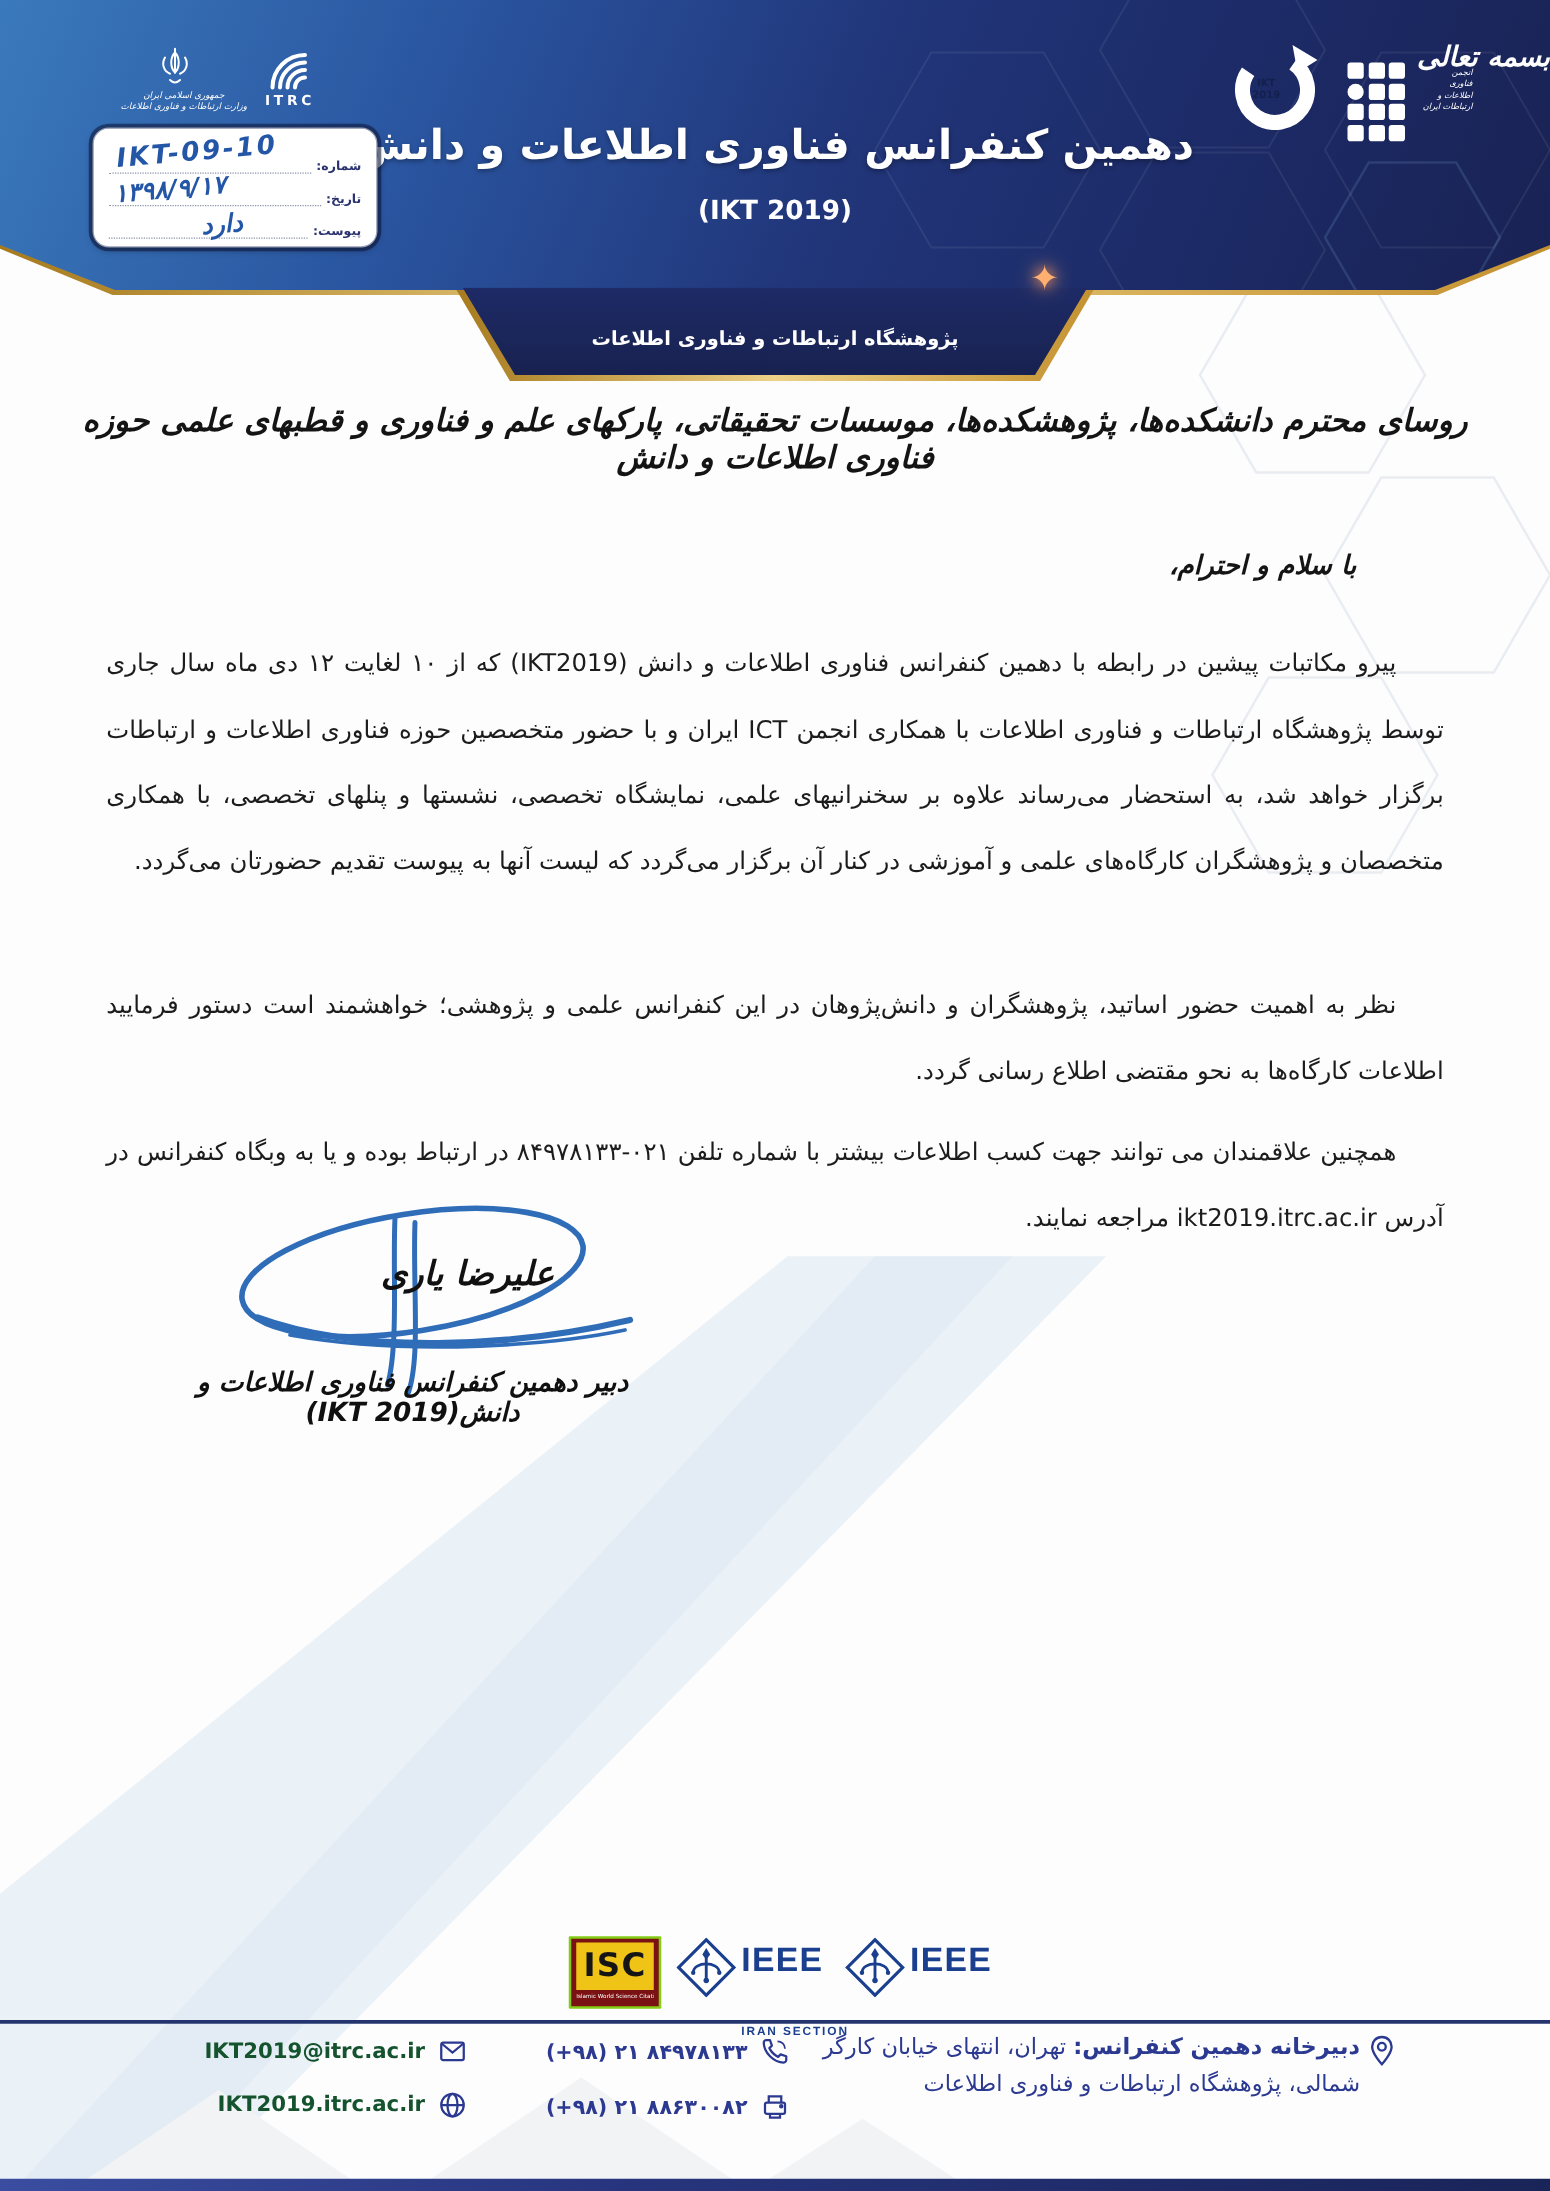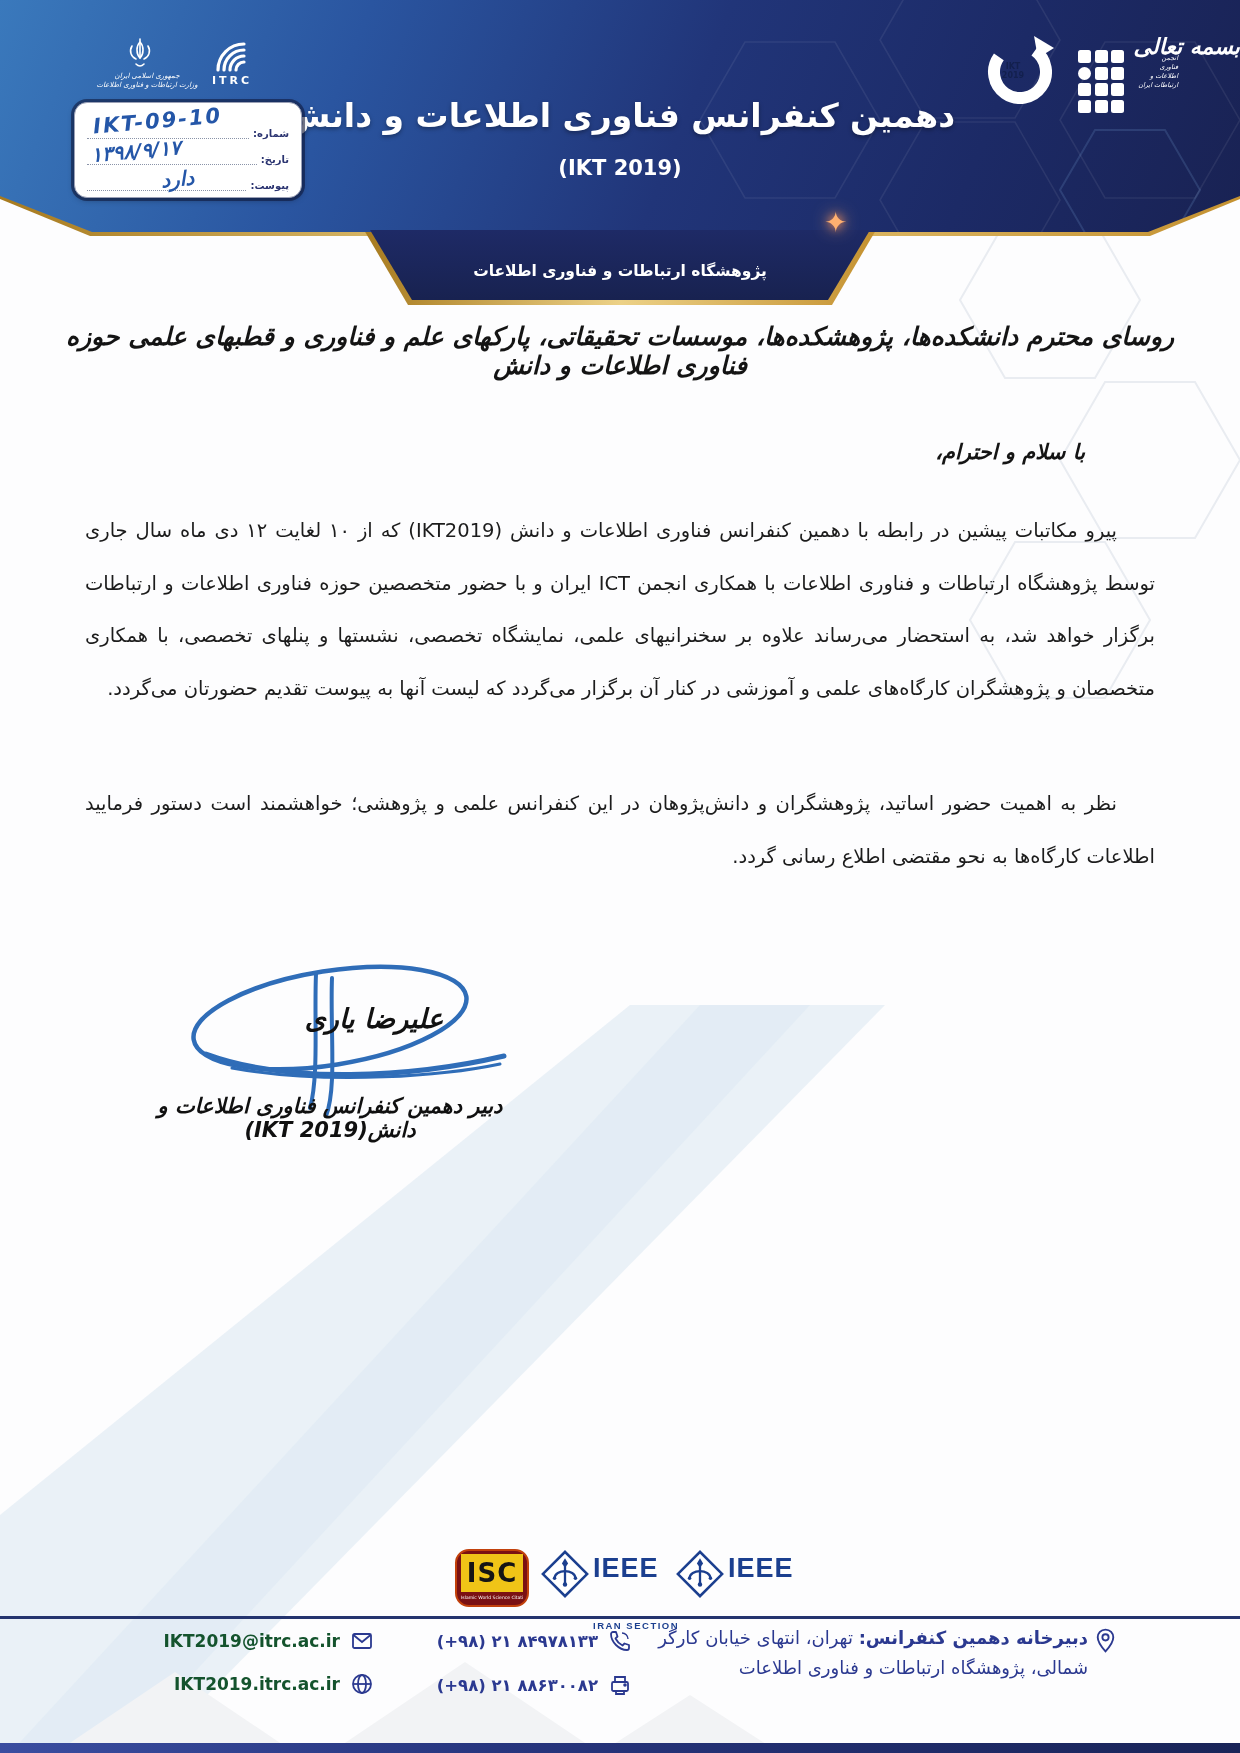--- a/index.html
+++ b/index.html
@@ -84,21 +84,21 @@
   .para2 { top:778px; }
   .para3 { top:896px; }
 
   
   .sig-svg { position:absolute; left:148px; top:956px; z-index:4; }
   .sig-title { position:absolute; left:110px; top:1094px; width:440px; z-index:4; text-align:center;
     direction:rtl; color:#101010; font-size:21px; font-weight:bold; font-style:italic; }
 
   
   .isc-logo { position:absolute; left:455px; top:1549px; width:74px; height:58px; z-index:3;
-    background:#7a1113; border:2px solid #c2410c; border-radius:14px; padding:3px 4px 0 4px; }
+    background:#7a1113; border:2px solid #84cc16; border-radius:1px; padding:3px 4px 0 4px; }
   .isc-inner { background:#f0c417; height:38px; display:flex; align-items:center; justify-content:center;
     color:#151515; font-size:26px; font-weight:bold; letter-spacing:1px; }
   .isc-caption { color:#fff; font-size:4.5px; text-align:center; line-height:11px; overflow:hidden;
     white-space:nowrap; }
   .ieee-block { position:absolute; top:1550px; z-index:3; display:flex; align-items:flex-start; gap:4px; }
   .ieee-iran { left:541px; }
   .ieee-plain { left:676px; }
   .ieee-texts { display:flex; flex-direction:column; margin-top:4px;gap:36px; }
   .ieee-word { color:#1b3f8f; font-size:27px; font-weight:bold; letter-spacing:1px; line-height:28px;
     font-family:"Liberation Sans",sans-serif; }
@@ -235,20 +235,21 @@
     <div>انجمن</div>
     <div>فناوری</div>
     <div>اطلاعات و</div>
     <div>ارتباطات ایران</div>
   </div>
 
   <div class="recipients">روسای محترم دانشکده‌ها، پژوهشکده‌ها، موسسات تحقیقاتی، پارکهای علم و فناوری و قطبهای علمی حوزه فناوری اطلاعات و دانش</div>
   <div class="salutation">با سلام و احترام،</div>
   <p class="para para1">پیرو مکاتبات پیشین در رابطه با دهمین کنفرانس فناوری اطلاعات و دانش (IKT2019) که از ۱۰ لغایت ۱۲ دی ماه سال جاری توسط پژوهشگاه ارتباطات و فناوری اطلاعات با همکاری انجمن ICT ایران و با حضور متخصصین حوزه فناوری اطلاعات و ارتباطات برگزار خواهد شد، به استحضار می‌رساند علاوه بر سخنرانیهای علمی، نمایشگاه تخصصی، نشستها و پنلهای تخصصی، با همکاری متخصصان و پژوهشگران کارگاه‌های علمی و آموزشی در کنار آن برگزار می‌گردد که لیست آنها به پیوست تقدیم حضورتان می‌گردد.</p>
   <p class="para para2">نظر به اهمیت حضور اساتید، پژوهشگران و دانش‌پژوهان در این کنفرانس علمی و پژوهشی؛ خواهشمند است دستور فرمایید اطلاعات کارگاه‌ها به نحو مقتضی اطلاع رسانی گردد.</p>
+  <p class="para para3">همچنین علاقمندان می توانند جهت کسب  اطلاعات بیشتر با شماره تلفن ۰۲۱-۸۴۹۷۸۱۳۳ در ارتباط بوده و یا به وبگاه کنفرانس در آدرس ikt2019.itrc.ac.ir  مراجعه نمایند.</p>
 
   <svg class="sig-svg" width="372" height="185" viewBox="0 0 372 185">
     <g fill="none" stroke="#2f6db8" stroke-linecap="round">
       <ellipse cx="182" cy="62" rx="138" ry="47" stroke-width="4.5" transform="rotate(-9 182 62)"></ellipse>
       <path d="M58 98 C140 128 262 122 356 100" stroke-width="5"></path>
       <path d="M84 112 C184 130 300 119 352 108" stroke-width="3"></path>
       <path d="M168 18 C166 60 171 120 162 152" stroke-width="4"></path>
       <path d="M184 22 C182 72 189 132 178 160" stroke-width="4"></path>
     </g>
     <text x="226" y="72" font-size="27" font-style="italic" font-weight="bold" fill="#111111" text-anchor="middle" direction="rtl" font-family="DejaVu Sans, sans-serif">علیرضا یاری</text>

